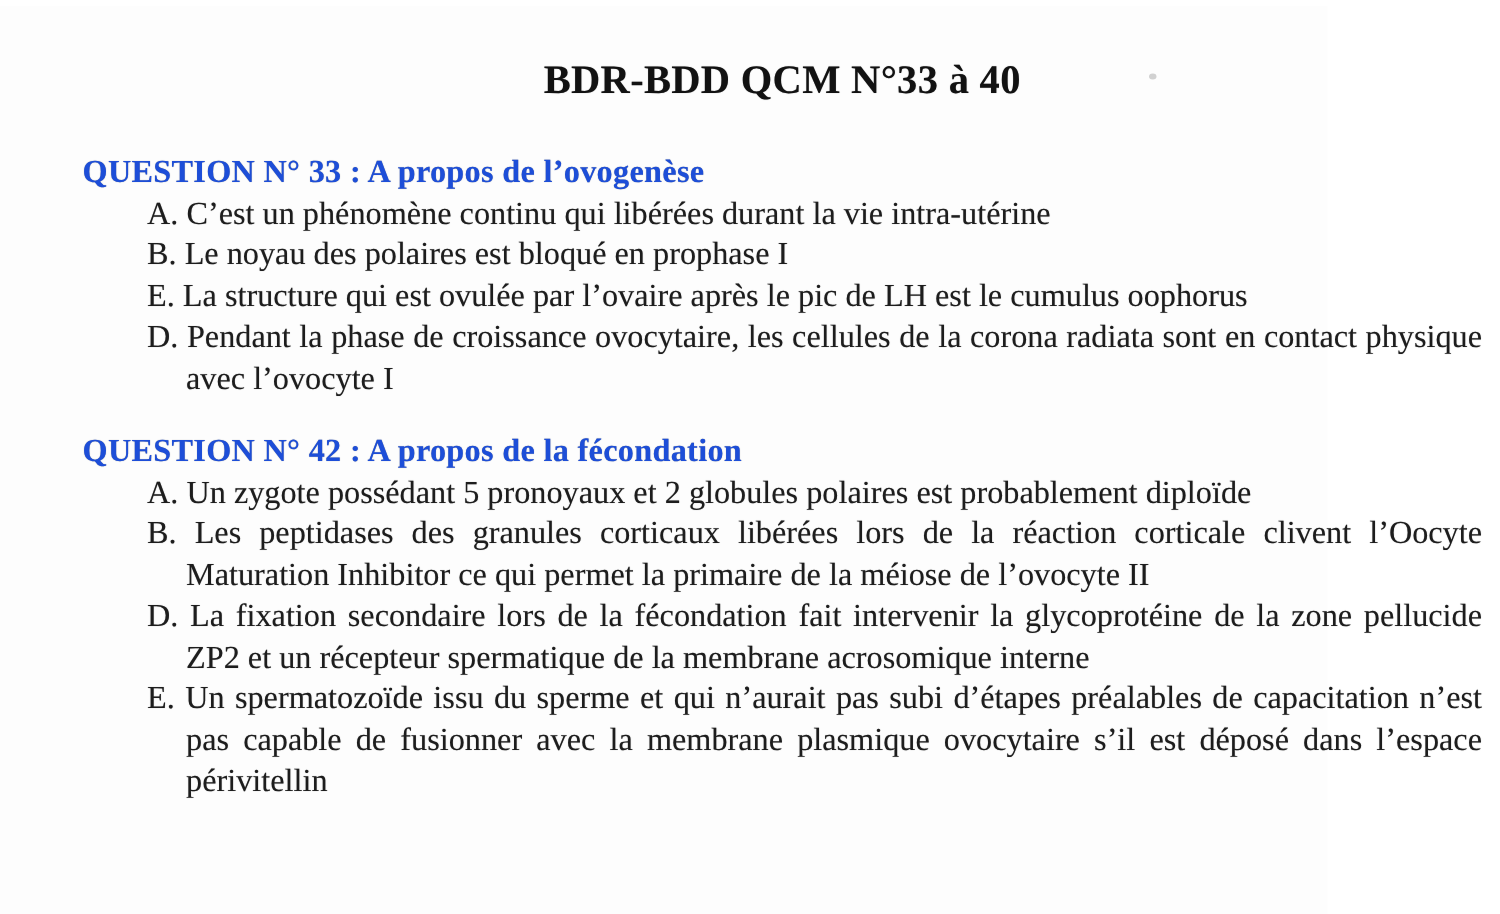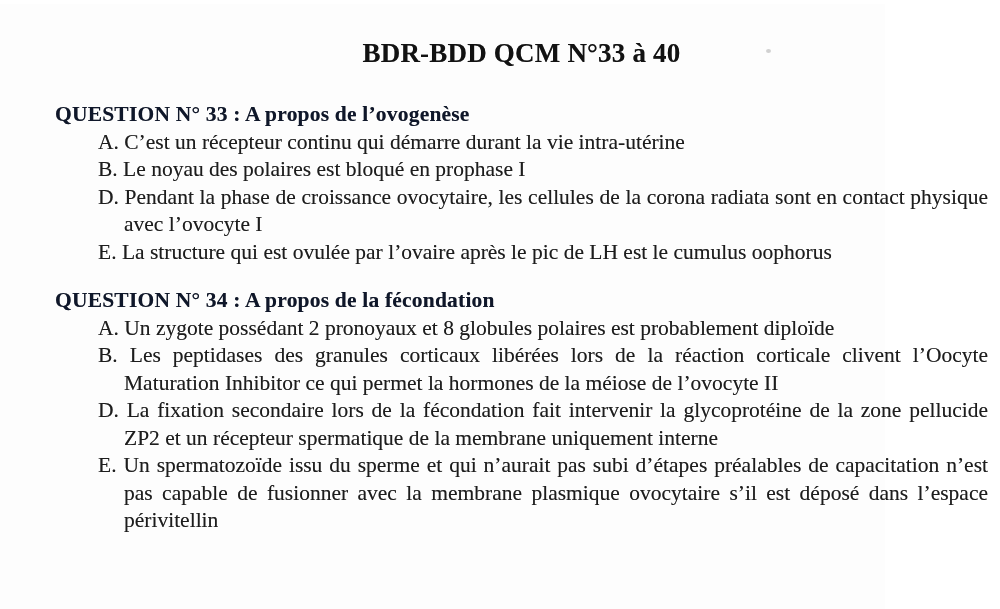--- a/index.html
+++ b/index.html
@@ -36,21 +36,21 @@
     font-size: 27px;
     line-height: 30px;
     margin: 0 0 33px 0;
     letter-spacing: 0.2px;
     color: #121212;
   }
   .q-section { margin: 0; }
   .q-section + .q-section { margin-top: 21px; }
   .q-heading {
     font-weight: 700;
-    color: #0f172a;
+    color: #1d4ed8;
     letter-spacing: 0.2px;
   }
   .option {
     padding-left: 69px;
     text-indent: -26px;
   }
   .option.justify {
     text-align: justify;
   }
   .opt-letter { }
@@ -69,27 +69,27 @@
 </head>
 <body>
 
 <div class="page">
   <div class="speck"></div>
   <div class="doc">
     <div class="title">BDR-BDD QCM N°33 à 40</div>
     <div id="questions-root">
         <div class="q-section">
     <div class="q-heading">QUESTION N° 33 : A propos de l’ovogenèse</div>
-  <div class="option"><span class="opt-letter">A.</span> <span class="opt-text">C’est un récepteur continu qui démarre durant la vie intra-utérine</span></div>
+  <div class="option"><span class="opt-letter">A.</span> <span class="opt-text">C’est un phénomène continu qui libérées durant la vie intra-utérine</span></div>
           <div class="option"><span class="opt-letter">B.</span> <span class="opt-text">Le noyau des polaires est bloqué en prophase I</span></div>
+          <div class="option"><span class="opt-letter">E.</span> <span class="opt-text">La structure qui est ovulée par l’ovaire après le pic de LH est le cumulus oophorus</span></div>
           <div class="option justify"><span class="opt-letter">D.</span> <span class="opt-text">Pendant la phase de croissance ovocytaire, les cellules de la corona radiata sont en contact physique avec l’ovocyte I</span></div>
-          <div class="option"><span class="opt-letter">E.</span> <span class="opt-text">La structure qui est ovulée par l’ovaire après le pic de LH est le cumulus oophorus</span></div>
         </div>
         <div class="q-section">
-    <div class="q-heading">QUESTION N° 34 : A propos de la fécondation</div>
-  <div class="option"><span class="opt-letter">A.</span> <span class="opt-text">Un zygote possédant 2 pronoyaux et 8 globules polaires est probablement diploïde</span></div>
-          <div class="option justify"><span class="opt-letter">B.</span> <span class="opt-text">Les peptidases des granules corticaux libérées lors de la réaction corticale clivent l’Oocyte Maturation Inhibitor ce qui permet la hormones de la méiose de l’ovocyte II</span></div>
-          <div class="option justify"><span class="opt-letter">D.</span> <span class="opt-text">La fixation secondaire lors de la fécondation fait intervenir la glycoprotéine de la zone pellucide ZP2 et un récepteur spermatique de la membrane uniquement interne</span></div>
+    <div class="q-heading">QUESTION N° 42 : A propos de la fécondation</div>
+  <div class="option"><span class="opt-letter">A.</span> <span class="opt-text">Un zygote possédant 5 pronoyaux et 2 globules polaires est probablement diploïde</span></div>
+          <div class="option justify"><span class="opt-letter">B.</span> <span class="opt-text">Les peptidases des granules corticaux libérées lors de la réaction corticale clivent l’Oocyte Maturation Inhibitor ce qui permet la primaire de la méiose de l’ovocyte II</span></div>
+          <div class="option justify"><span class="opt-letter">D.</span> <span class="opt-text">La fixation secondaire lors de la fécondation fait intervenir la glycoprotéine de la zone pellucide ZP2 et un récepteur spermatique de la membrane acrosomique interne</span></div>
           <div class="option justify"><span class="opt-letter">E.</span> <span class="opt-text">Un spermatozoïde issu du sperme et qui n’aurait pas subi d’étapes préalables de capacitation n’est pas capable de fusionner avec la membrane plasmique ovocytaire s’il est déposé dans l’espace périvitellin</span></div>
         </div>
       </div>
   </div>
 </div>
 
 </body></html>

